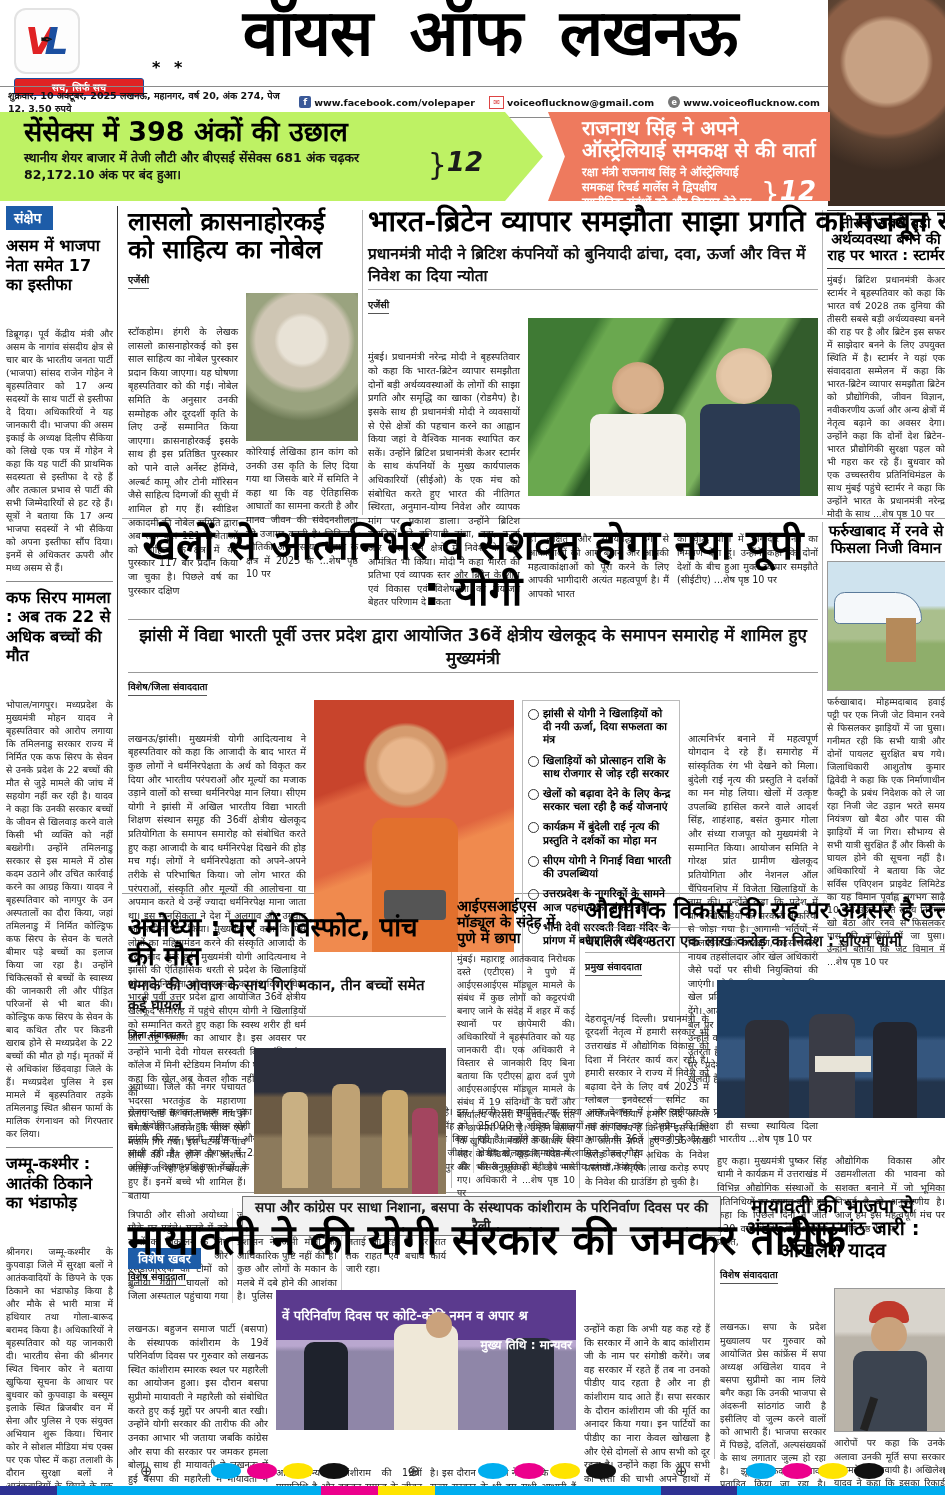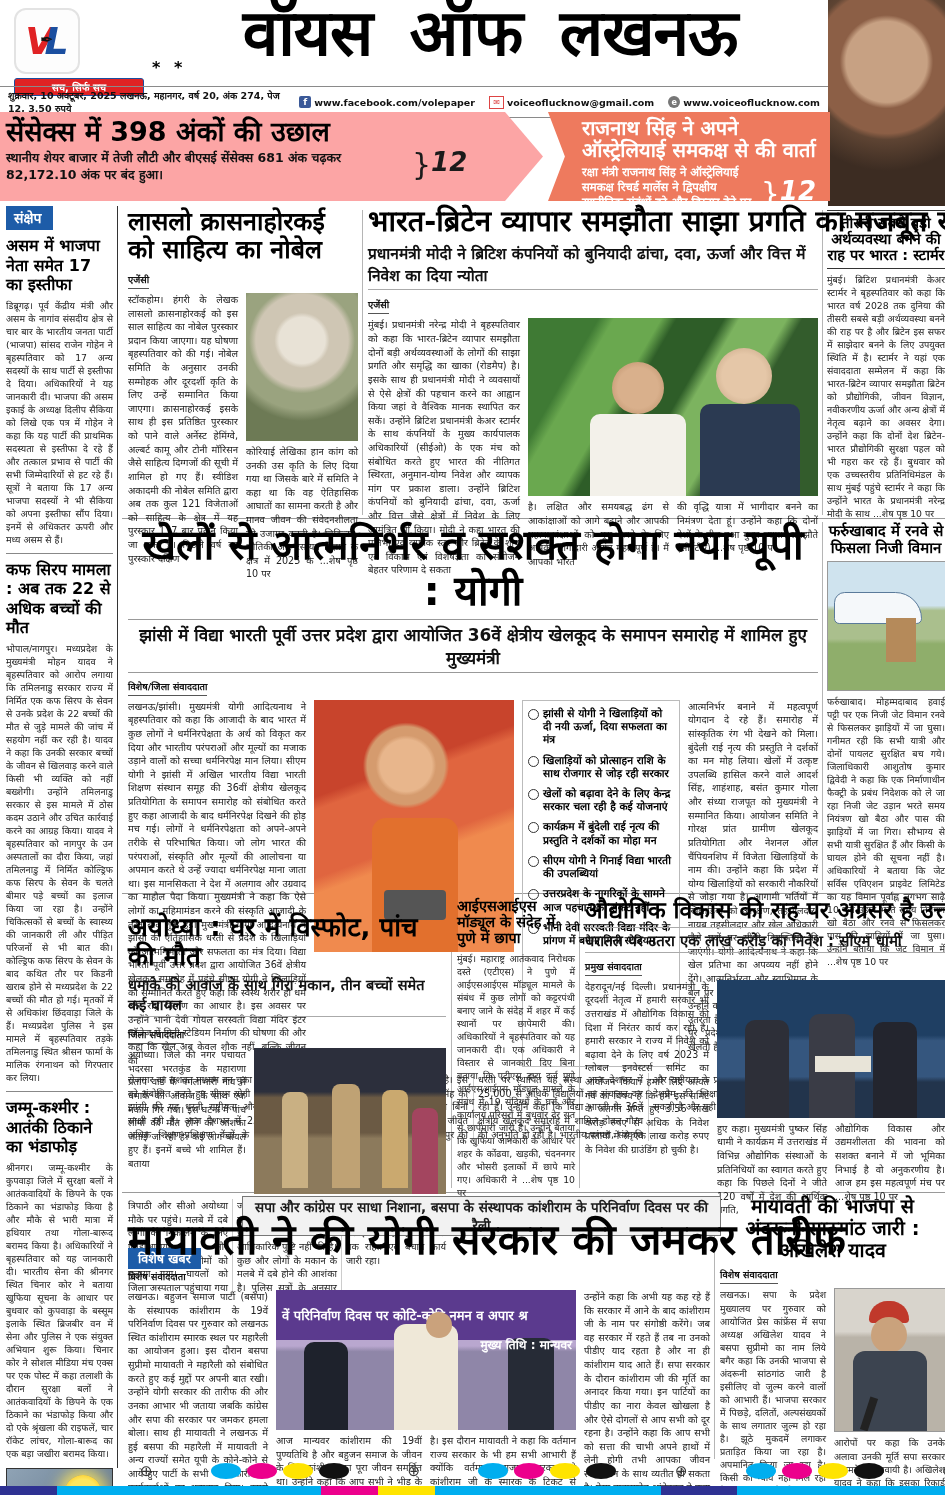--- a/index.html
+++ b/index.html
@@ -1,19 +1,19 @@
 <!DOCTYPE html>
 <html><head>
 <meta charset="utf-8">
 <style>
   html,body{margin:0;padding:0;background:#9a9a9a;}
   .page{position:relative;width:945px;height:1495px;margin:0 auto;background:#ffffff;
         font-family:"DejaVu Sans","Liberation Sans",sans-serif;color:#1b1b1b;overflow:hidden;}
   .abs{position:absolute;}
-  .jt{text-align:justify;}
+  .jt{text-align:justify;margin-top:32px;}
   .bodytxt{font-size:9.6px;line-height:1.42;color:#222;}
   .small-body{font-size:9.3px;line-height:1.40;color:#222;}
   .hl{font-weight:900;color:#000;line-height:1.12;}
   .byline{font-size:9.5px;font-weight:700;color:#111;border-bottom:1.5px solid #555;
           padding-bottom:2px;margin-bottom:4px;display:inline-block;}
   .vline{position:absolute;width:1px;background:#b5b5b5;}
   .hline{position:absolute;height:1px;background:#9a9a9a;}
   
   .logo-box{width:62px;height:62px;border-radius:12px;background:#fdfdfd;border:2px solid #e3e3e3;
             display:flex;align-items:center;justify-content:center;position:relative;}
@@ -30,22 +30,22 @@
             padding:2px 8px;color:#111;}
   .socials{display:flex;gap:14px;align-items:center;font-weight:700;}
   .soc{display:flex;gap:3px;align-items:center;}
   .fb-ic{width:12px;height:12px;background:#3b5998;color:#fff;font-size:9px;font-weight:900;
          display:inline-flex;align-items:center;justify-content:center;border-radius:2px;}
   .mail-ic{width:13px;height:11px;background:#fff;border:1px solid #d44;color:#d44;font-size:8px;
          display:inline-flex;align-items:center;justify-content:center;}
   .web-ic{width:12px;height:12px;background:#777;color:#fff;border-radius:50%;font-size:8px;
          display:inline-flex;align-items:center;justify-content:center;font-weight:900;}
   
-  .banner-y{background:#fca5a5;clip-path:polygon(0 0,93% 0,100% 50%,93% 100%,0 100%);
-            padding:6px 60px 6px 6px;}
+  .banner-y{background:#bef264;clip-path:polygon(0 0,93% 0,100% 50%,93% 100%,0 100%);
+            padding:6px 60px 6px 24px;}
   .banner-y .t{font-size:27px;font-weight:900;color:#000;line-height:1.05;}
   .banner-y .s{font-size:12.5px;font-weight:700;color:#111;line-height:1.3;margin-top:4px;width:400px;}
   .banner-r{background:#ee7a5e;clip-path:polygon(0 0,100% 0,100% 100%,0 100%,6% 50%);
             padding:5px 14px 5px 34px;color:#fff;}
   .banner-r .t{font-size:20px;font-weight:900;line-height:1.1;color:#fff;}
   .banner-r .s{font-size:11.5px;font-weight:700;line-height:1.32;margin-top:4px;color:#fff;}
   .pageref{font-style:italic;font-weight:900;font-size:26px;}
   .brace{font-weight:400;font-size:30px;vertical-align:-4px;}
   
   .sidebar{position:absolute;left:0;top:206px;width:118px;height:1262px;border-right:1.5px solid #333;

